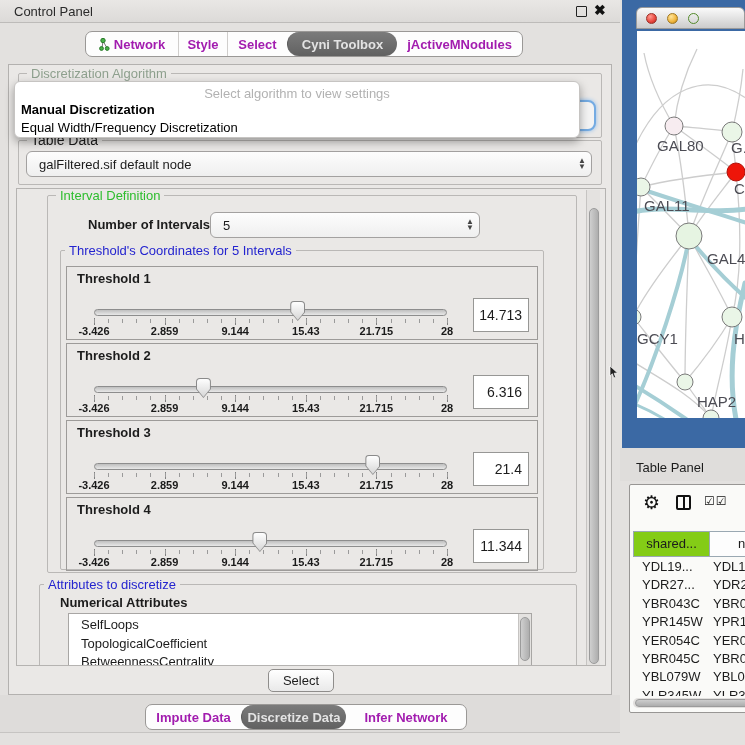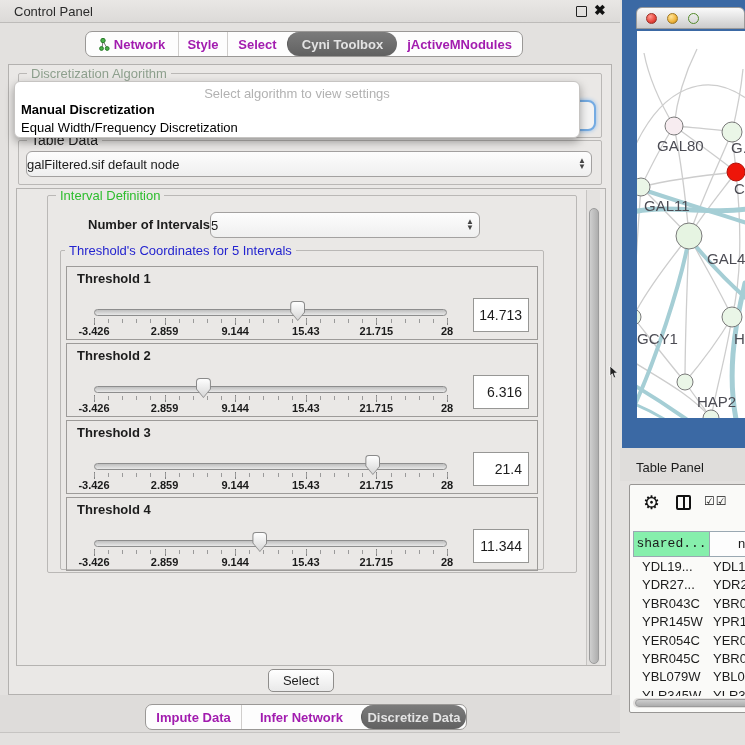--- a/index.html
+++ b/index.html
@@ -20,21 +20,21 @@
   
   .outer-panel{left:8px;top:64px;width:604px;height:631px;background:#eae8e6;border:1px solid #b3b1af;box-sizing:border-box;}
   .group{border:1px solid #bab8b6;border-radius:2px;box-sizing:border-box;}
   .legend{position:absolute;top:-8px;left:8px;background:#eae8e6;padding:0 4px;line-height:15px;white-space:nowrap;}
   .legend.green{color:#2dbd2d;}
   .legend.blue{color:#2424cf;}
   .legend.dim{color:#8ea08e;}
   .legend.black{color:#1c1c1c;font-size:14px;}
   
   .combo{background:linear-gradient(#fdfdfd,#efefef);border:1px solid #a3a1a0;border-radius:6px;box-sizing:border-box;display:flex;align-items:center;}
-  .combo .cb-text{flex:1;}
+  .combo .cb-text{padding-left:12px;flex:1;}
   .stepper{width:18px;display:flex;flex-direction:column;align-items:center;line-height:6px;font-size:8px;color:#444;}
   
   .alg-combo{border:2px solid #74abe2;box-shadow:0 0 4px #8cbced;background:#f3f3f3;border-radius:8px;}
   
   .popup{background:#ffffff;border:1px solid #c6c4c2;border-radius:6px;box-shadow:0 4px 10px rgba(0,0,0,.35);}
   .popup .hint{display:block;text-align:center;color:#b2b2b2;padding-top:4px;height:15px;}
   .popup .opt{display:block;padding:1px 6px;line-height:16px;color:#000;}
   .popup .opt.b{font-weight:bold;}
   
   .scrollpanel{left:16px;top:188px;width:590px;height:478px;background:#eae8e6;border:1px solid #b5b3b1;overflow:hidden;box-sizing:border-box;}
@@ -67,21 +67,21 @@
   
   .tp-titlebar{left:620px;top:448px;width:125px;height:33px;background:#dfdddb;}
   .tp-title{position:absolute;left:16px;top:12px;color:#1c1c1c;}
   .tpanel{left:629px;top:484px;width:150px;height:229px;background:#fafaf8;border:1px solid #989694;border-radius:2px;box-sizing:border-box;overflow:hidden;}
   .gear{position:absolute;left:13px;top:6px;font-size:19px;color:#111;}
   .split-ico{position:absolute;left:46px;top:10px;width:15px;height:15px;border:2px solid #111;border-radius:2px;box-sizing:border-box;}
   .split-ico:after{content:"";position:absolute;left:4.5px;top:0;width:2px;height:11px;background:#111;}
   .checks{position:absolute;left:74px;top:9px;font-size:12px;letter-spacing:1px;color:#111;}
   .th-row{position:absolute;left:3px;top:46px;height:26px;}
   .th-cell{position:absolute;top:0;height:26px;box-sizing:border-box;border:1px solid #9aa8b2;line-height:24px;text-align:center;}
-  .th-c0{left:0;width:77px;background:#86efac;font-family:Liberation Mono, monospace;}
+  .th-c0{left:0;width:77px;background:#84cc16;}
   .th-c1{left:76px;width:70px;background:#fdfdfd;text-align:left;padding-left:28px;}
   .trows{position:absolute;left:3px;top:73px;width:146px;height:138px;overflow:hidden;}
   .trow{height:18.4px;line-height:18.4px;position:relative;}
   .tcell.c0{position:absolute;left:9px;}
   .tcell.c1{position:absolute;left:80px;}
   .hscroll{position:absolute;left:3px;top:213px;width:143px;height:10px;background:#e2e0de;border-radius:5px;}
   .hscroll .hthumb{position:absolute;left:2px;top:1px;width:132px;height:8px;background:linear-gradient(#cdcdcd,#adadad);border:1px solid #9b9b9b;border-radius:4px;box-sizing:border-box;}
   text{font-family:"Liberation Sans",sans-serif;}
 </style>
 </head>
@@ -224,44 +224,58 @@
           <span class="scale-lbl sl1">2.859</span>
           <span class="scale-lbl sl2">9.144</span>
           <span class="scale-lbl sl3">15.43</span>
           <span class="scale-lbl sl4">21.715</span>
           <span class="scale-lbl sl5">28</span>
           <div class="valbox">11.344</div>
         </div>
       </div>
     </div>
 
+    <div class="group" style="position:absolute;left:22px;top:395px;width:538px;height:110px;">
+      <span class="legend blue" style="left:4px;">Attributes to discretize</span>
+      <span style="position:absolute;left:20px;top:10px;font-weight:bold;">Numerical Attributes</span>
+      <div class="listbox" style="position:absolute;left:28px;top:28px;width:464px;height:80px;">
+        <div style="padding-top:2px;">
+            <div class="attr-item">SelfLoops</div>
+            <div class="attr-item">TopologicalCoefficient</div>
+            <div class="attr-item">BetweennessCentrality</div>
+          </div>
+        <div class="vscroll-track" style="position:absolute;right:0;top:0;width:12px;height:100%;">
+          <div class="vscroll-thumb" style="position:absolute;left:1px;top:3px;width:10px;height:44px;"></div>
+        </div>
+      </div>
+    </div>
 
     <div class="vscroll-track" style="position:absolute;right:5px;top:1px;width:13px;height:476px;">
       <div class="vscroll-thumb" style="position:absolute;left:1.5px;top:18px;width:10px;height:456px;"></div>
     </div>
   </div>
 
   <div class="abs popup" style="left:14px;top:81px;width:564px;height:55px;">
     <span class="hint">Select algorithm to view settings</span>
     <span class="opt b">Manual Discretization</span>
     <span class="opt">Equal Width/Frequency Discretization</span>
   </div>
 
   <div class="abs btn" style="left:268px;top:669px;width:66px;height:23px;">Select</div>
 
   <div class="abs bottom-strip"></div>
   <div class="abs tabbar" style="left:145px;top:704px;width:322px;">
     <div class="tab" style="width:95px;">
         <span>Impute Data</span>
       </div>
+    <div class="tab selected" style="width:105px;">
+        <span>Discretize Data</span>
+      </div>
     <div class="tab" style="width:120px;">
         <span>Infer Network</span>
-      </div>
-    <div class="tab selected" style="width:105px;">
-        <span>Discretize Data</span>
       </div>
   </div>
 
   <svg class="abs" style="left:609px;top:366px;" width="10" height="13" viewBox="0 0 10 13">
     <polygon points="1,0 1,10 3.4,7.8 4.8,12 6.6,11.2 5.2,7.2 8.6,7" fill="#222" stroke="#fff" stroke-width="0.7"></polygon>
   </svg>
 
   <div class="abs net-frame">
     <div class="net-titlebar">
       <span class="light" style="left:9px;background:radial-gradient(circle at 35% 30%,#ff9a90,#e8463c 60%,#a82820);border:1px solid #9a3028;"></span>

